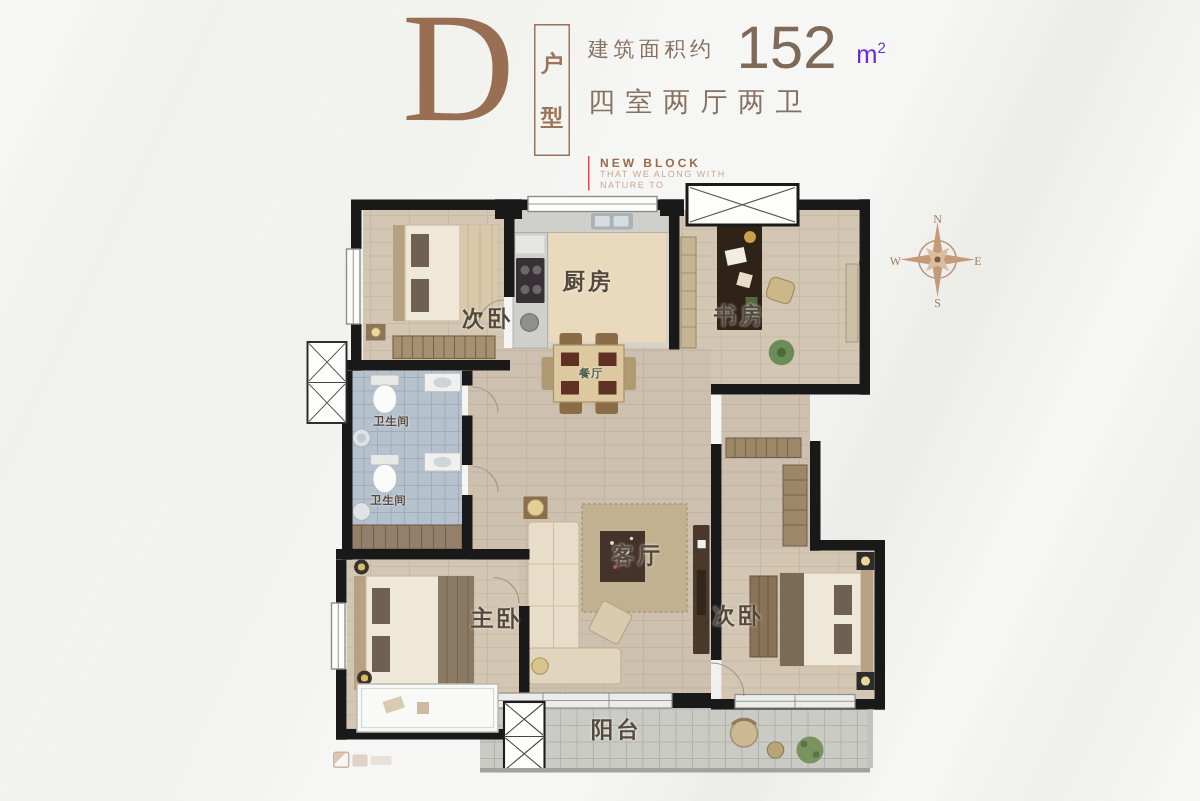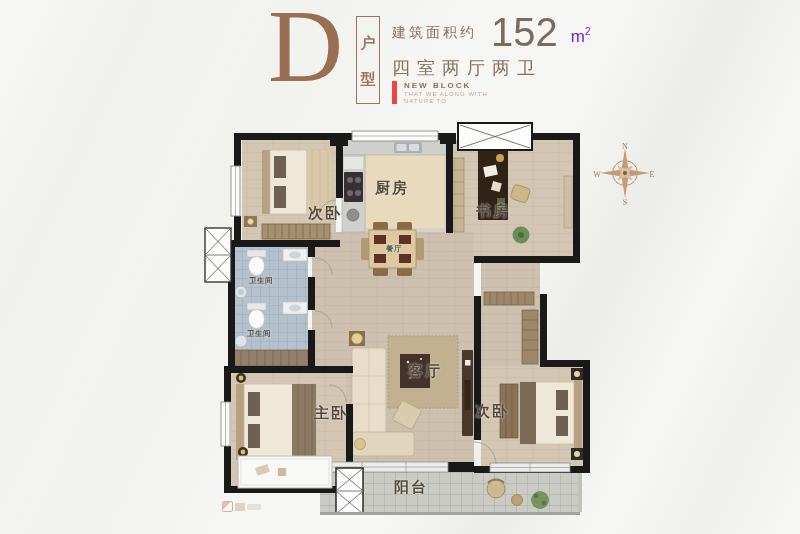--- a/index.html
+++ b/index.html
@@ -29,21 +29,21 @@
     align-items:center;justify-content:space-around;padding:7px 0;box-sizing:border-box;
   }
   .type-box span{font-size:15px;font-weight:700;color:#9c7459;line-height:1;}
   .info{position:absolute;left:124px;top:10px;width:190px;}
   .area-line{display:flex;align-items:flex-end;color:#877060;gap:12px;}
   .area-label{font-size:14px;letter-spacing:3px;padding-bottom:7px;white-space:nowrap;}
   .area-value{font-size:40px;line-height:.82;margin-left:2px;color:#7d6a59;}
   .area-unit{font-size:17px;padding-bottom:2px;margin-left:1px;color:#6d28d9;}
   .area-unit sup{font-size:10px;}
   .rooms-line{margin-top:7px;font-size:18px;letter-spacing:7px;color:#877060;white-space:nowrap;}
-  .block{margin-top:1px;border-left:5px solid #ef4444;padding-left:7px;}
+  .block{margin-top:24px;border-left:1px solid #ef4444;padding-left:7px;}
   .block-title{font-size:8px;font-weight:700;letter-spacing:2px;color:#9c6a4d;}
   .block-sub{font-size:6px;letter-spacing:1px;color:#c9ab94;margin-top:1px;}
   
   .room-label{
     position:absolute;transform:translate(-50%,-50%);
     font-size:15px;letter-spacing:2px;color:#55493c;font-weight:600;
     white-space:nowrap;text-shadow:0 0 2px rgba(255,255,255,.85);
     padding-left:2px; 
   }
   .room-label.sm{font-size:7.5px;letter-spacing:.5px;}

